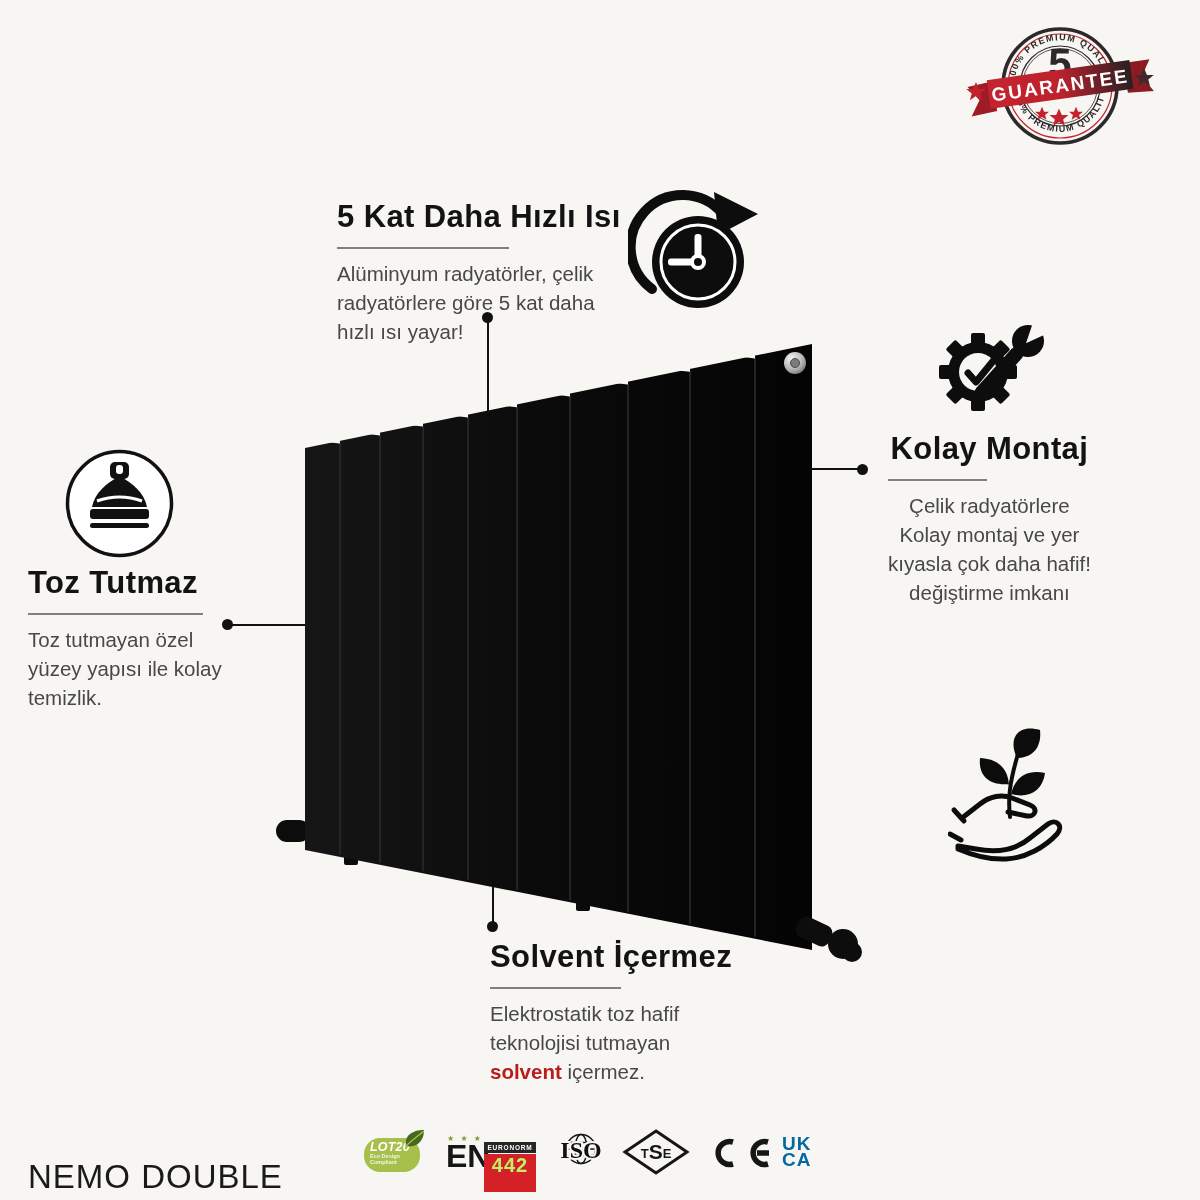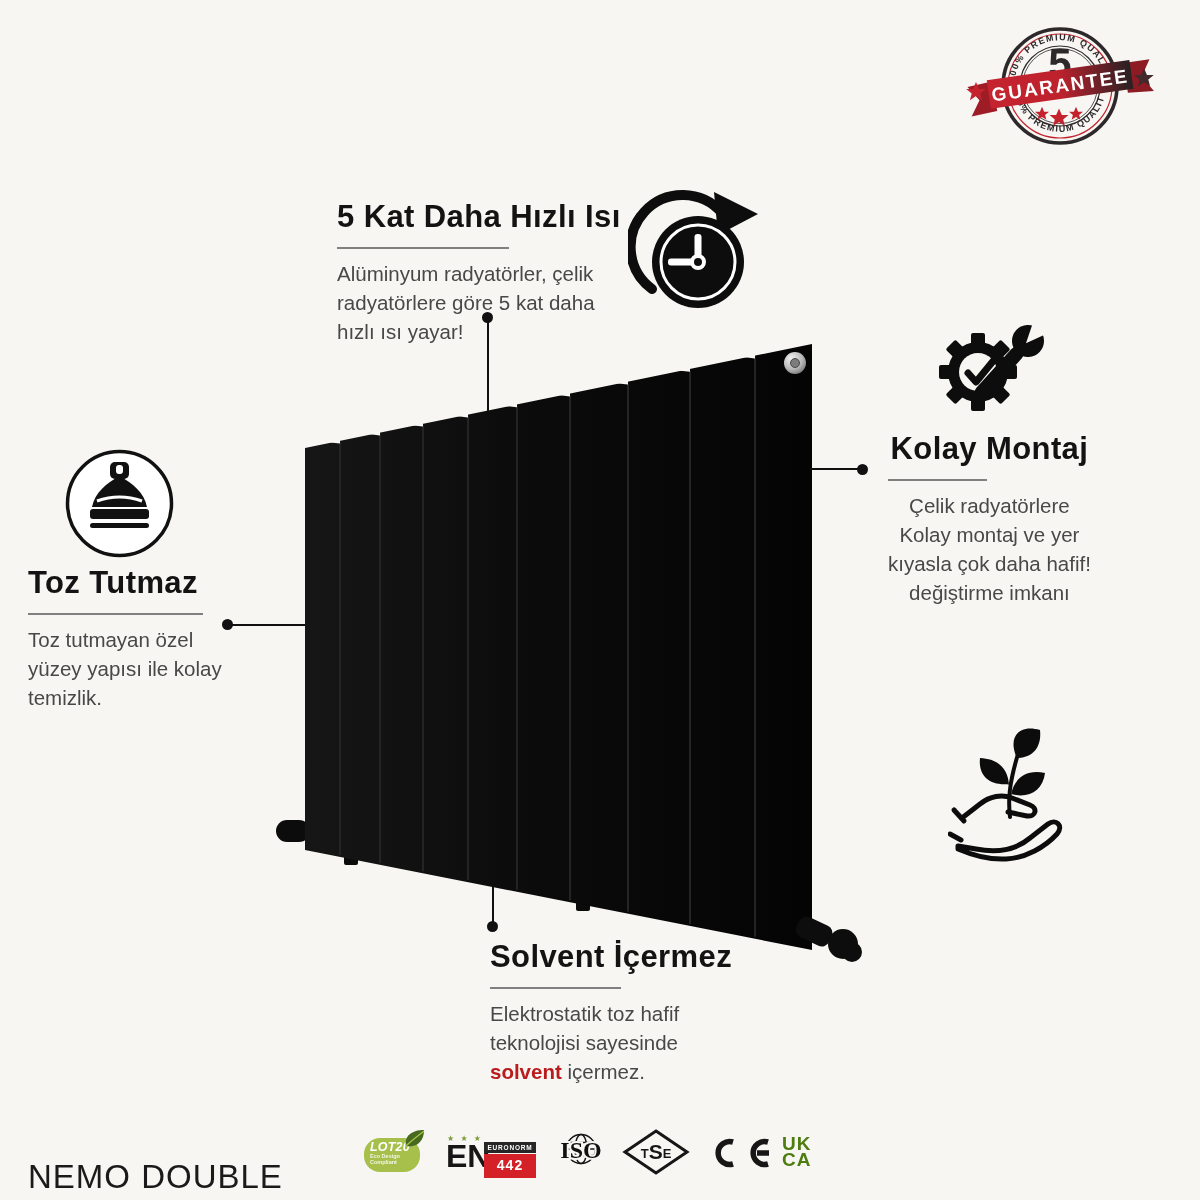--- a/index.html
+++ b/index.html
@@ -40,24 +40,24 @@
          border-radius:16px;color:#fff;text-align:left;padding:3px 0 0 6px;box-sizing:border-box;}
   .lot20 .l-big{font-size:12.5px;font-weight:700;font-style:italic;line-height:12px;letter-spacing:.2px;}
   .lot20 .l-sub{font-size:5.5px;line-height:6px;opacity:.85;font-weight:700;}
   .lot20 svg{position:absolute;right:-8px;top:-10px;}
   .en442{position:absolute;left:446px;top:1136px;width:92px;height:36px;}
   .en442 .stars{position:absolute;left:1px;top:-2px;font-size:8px;color:#7d9c3a;letter-spacing:2px;}
   .en442 .en{position:absolute;left:0;top:7px;font-size:32px;font-weight:900;line-height:26px;color:#161616;}
   .en442 .col{position:absolute;left:38px;top:6px;width:52px;}
   .en442 .euro{height:11px;background:#262626;color:#fff;font-size:6.5px;font-weight:700;
                letter-spacing:.8px;text-align:center;line-height:11px;}
-  .en442 .num{height:24px;background:#d42127;color:#ffffff;font-size:14px;font-weight:900;
+  .en442 .num{height:38px;background:#d42127;color:#bef264;font-size:20px;font-weight:900;
               text-align:center;line-height:22px;letter-spacing:1px;margin-top:1px;}
   .ukca{position:absolute;left:782px;top:1136px;font-size:19px;font-weight:800;line-height:15.5px;
-        letter-spacing:1px;color:#4d7c0f;}
+        letter-spacing:1px;color:#0369a1;}
   svg text{font-family:"Liberation Sans",sans-serif;}
   .iso-text{font-family:"Liberation Serif",serif;}
   .sr{position:absolute;width:1px;height:1px;overflow:hidden;clip:rect(0 0 0 0);white-space:nowrap;}
 </style>
 </head>
 <body>
 
 <div id="canvas">
 
 
@@ -240,21 +240,21 @@
     <div class="f-rule" style="width:175px;"></div>
     <div class="f-line">Toz tutmayan özel</div>
     <div class="f-line">yüzey yapısı ile kolay</div>
     <div class="f-line">temizlik.</div>
   </div>
 
   <div class="feature f-solvent">
     <div class="f-title">Solvent İçermez</div>
     <div class="f-rule" style="width:131px;"></div>
     <div class="f-line">Elektrostatik toz hafif</div>
-    <div class="f-line">teknolojisi sayesinde</div>
+    <div class="f-line">teknolojisi tutmayan</div>
     <div class="f-line"><span class="bold-word">solvent</span><span> içermez.</span></div>
   </div>
 
   <svg class="abs" style="left:948px;top:722px;" width="125" height="155" viewBox="0 0 125 155">
     <g fill="#0c0c0c">
       <path d="M68,34 C60,14 72,2 92,8 C94,26 84,36 68,36 Z"></path>
       <path d="M61,62 C42,64 30,54 32,36 C52,37 60,48 61,63 Z"></path>
       <path d="M63,72 C80,77 95,69 97,51 C77,47 66,57 63,73 Z"></path>
     </g>
     <path d="M62,95 C60,78 61,62 70,32" fill="none" stroke="#0c0c0c" stroke-width="4" stroke-linecap="round"></path>

